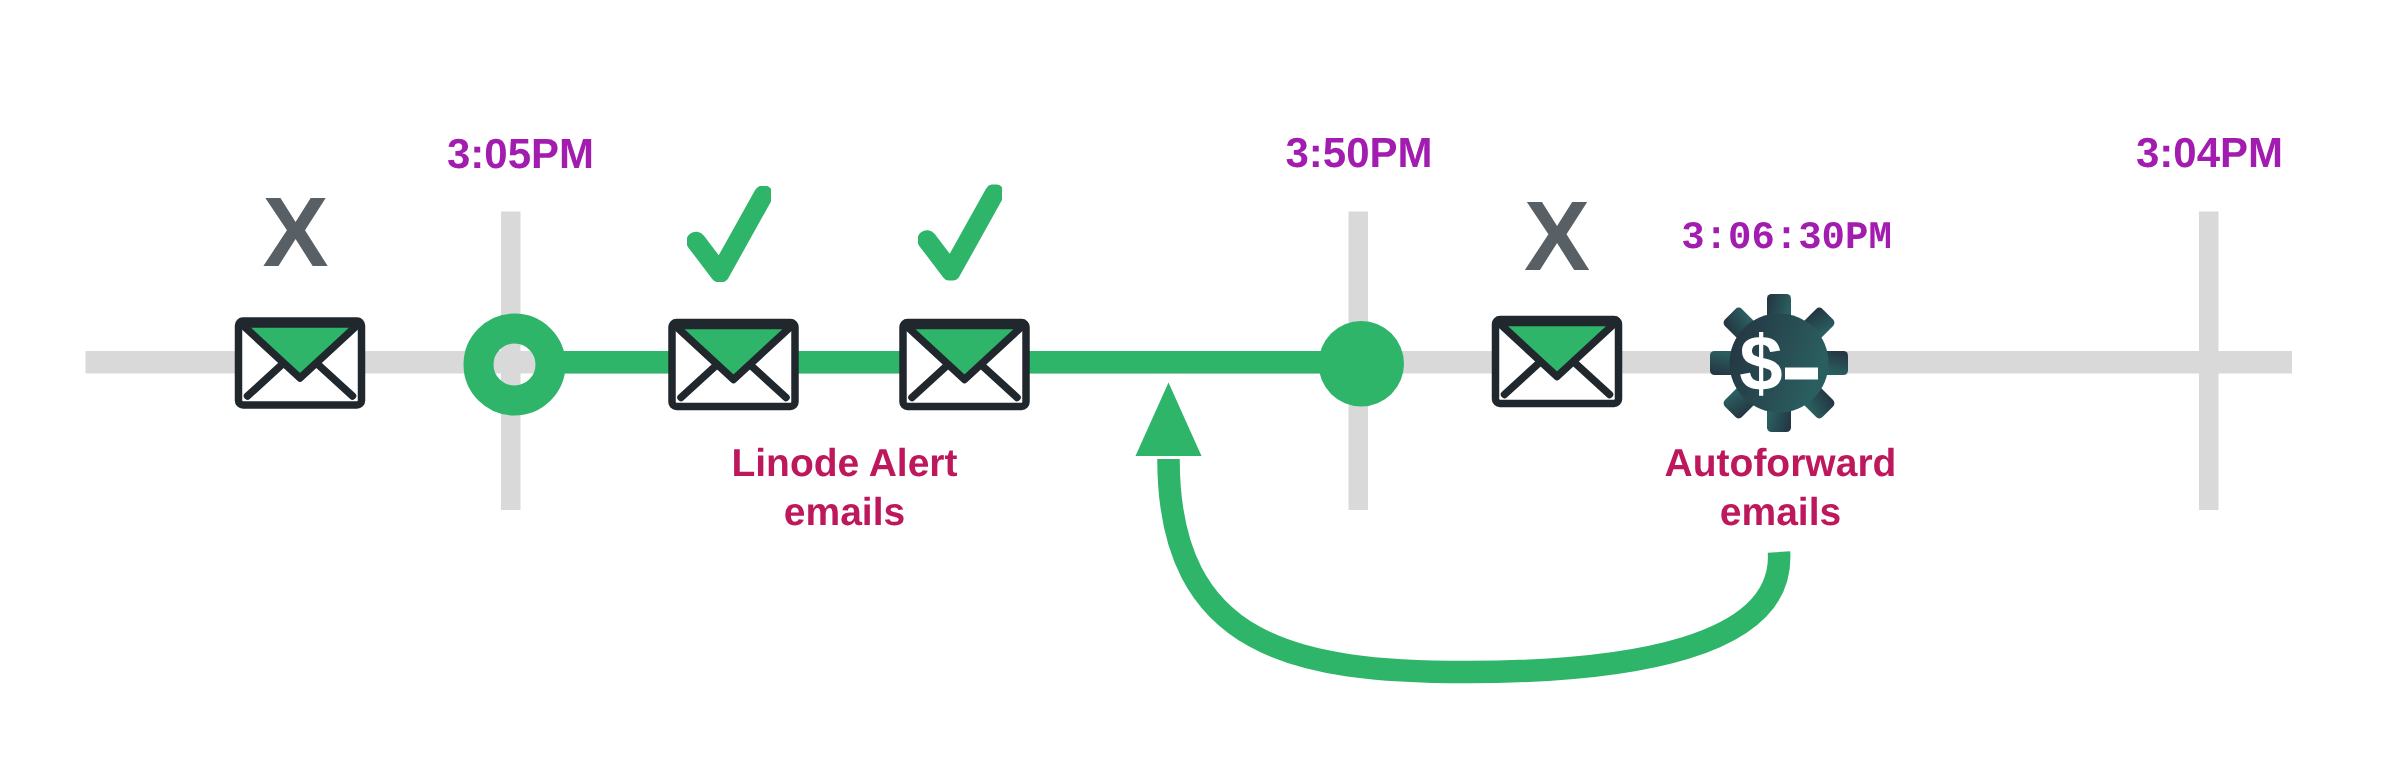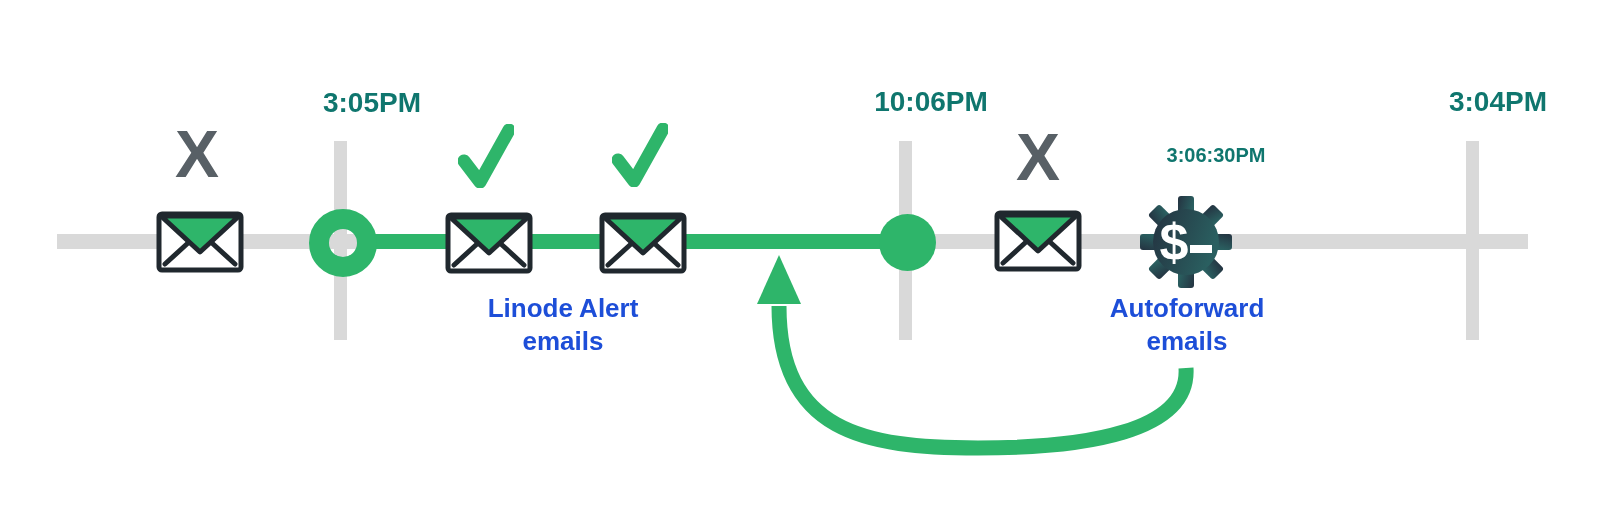--- a/index.html
+++ b/index.html
@@ -14,26 +14,26 @@
   .tick.t306 { left:899px; }
   .tick.t307 { left:1466px; }
   
   .green-seg { position:absolute; left:365px; top:234px; width:542px; height:15px; background:#2eb56a; }
   
   .ring { position:absolute; left:309px; top:209px; width:28px; height:28px;
           border:20px solid #2eb56a; border-radius:50%; background:transparent; }
   .dot  { position:absolute; left:879px; top:214px; width:57px; height:57px;
           background:#2eb56a; border-radius:50%; }
   
-  .time-label { position:absolute; transform:translateX(-50%); color:#0f766e;
-                font-weight:bold; font-size:28px; line-height:1; white-space:nowrap;margin-left:25px; }
-  .time-label.sub { font-size:20px; }
+  .time-label { position:absolute; transform:translateX(-50%); color:#a21caf;
+                font-weight:bold; font-size:28px; line-height:1; white-space:nowrap; }
+  .time-label.sub { font-size:26px;font-family:Liberation Mono, monospace; }
   .x-mark { position:absolute; transform:translateX(-50%); color:#586066;
             font-weight:bold; font-size:66px; line-height:1; }
-  .caption { position:absolute; transform:translateX(-50%); color:#1d4ed8;
+  .caption { position:absolute; transform:translateX(-50%); color:#be185d;
              font-weight:bold; font-size:26px; line-height:1.28; text-align:center;
              white-space:pre-line; }
   .icon { position:absolute; display:block; }
   .arrow-layer { position:absolute; left:0; top:0; pointer-events:none; }
 </style>
 </head>
 <body>
 
 <div class="canvas">
 
@@ -100,21 +100,21 @@
       <rect x="40" y="2" width="16" height="20" rx="3" transform="rotate(225 48 48)"></rect>
       <rect x="40" y="2" width="16" height="20" rx="3" transform="rotate(270 48 48)"></rect>
       <rect x="40" y="2" width="16" height="20" rx="3" transform="rotate(315 48 48)"></rect>
       <circle cx="48" cy="48" r="33"></circle>
     </g>
     <text x="36" y="66" text-anchor="middle" font-family="Liberation Sans, sans-serif" font-size="52" font-weight="bold" fill="#ffffff">$</text>
     <rect x="52" y="51" width="22" height="8" fill="#ffffff"></rect>
   </svg>
 
   <div class="time-label" style="left:347px; top:89px">3:05PM</div>
-  <div class="time-label" style="left:906px; top:88px">10:06PM</div>
+  <div class="time-label" style="left:906px; top:88px">3:50PM</div>
   <div class="time-label" style="left:1473px; top:88px">3:04PM</div>
   <div class="time-label sub" style="left:1191px; top:145px">3:06:30PM</div>
 
   <div class="caption" style="left:563px; top:292px">Linode Alert
 emails</div>
   <div class="caption" style="left:1187px; top:292px">Autoforward
 emails</div>
 
 </div>
 

